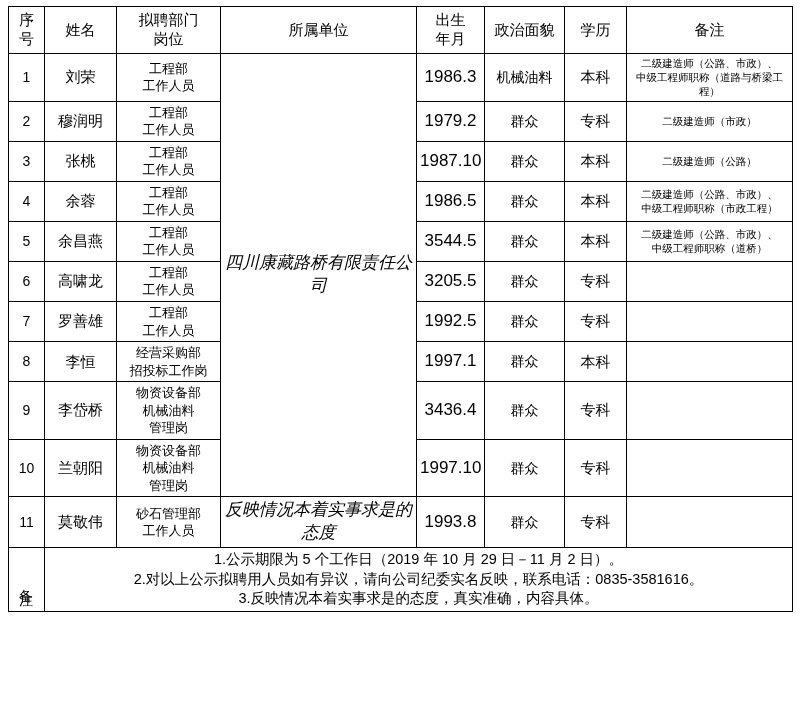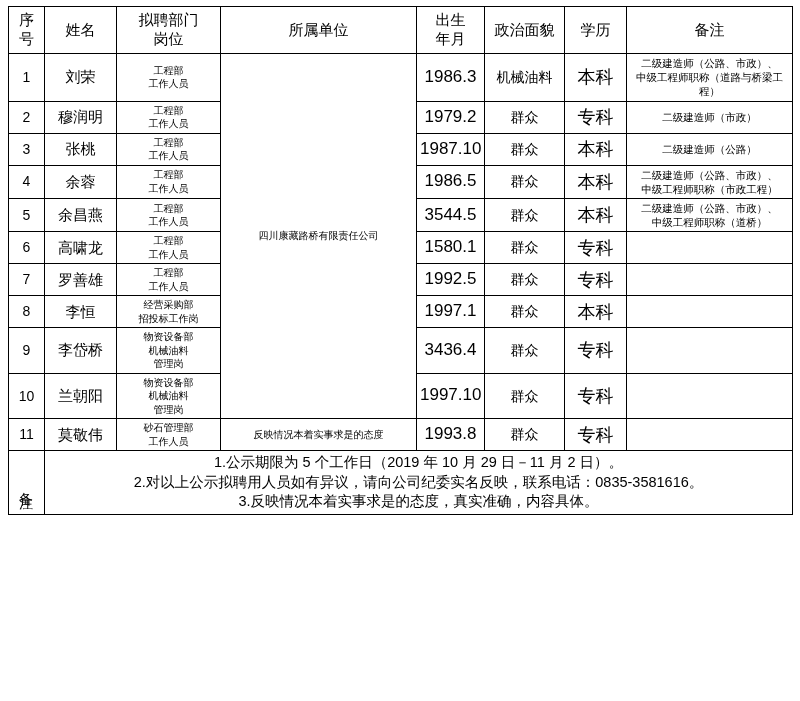--- a/index.html
+++ b/index.html
@@ -45,25 +45,25 @@
   .c-name  { width: 72px; }
   .c-dept  { width: 104px; }
   .c-unit  { width: 196px; }
   .c-birth { width: 68px; }
   .c-pol   { width: 80px; }
   .c-edu   { width: 62px; }
   .c-note  { width: 166px; }
 
   td.num   { font-size: 14px; }
   td.name  { font-size: 15px; font-weight: bold; }
-  td.dept  { font-size: 10px; line-height: 1.45; font-family: Liberation Serif, serif; }
-  td.unit  { font-size: 10px; font-weight: bold; line-height: 1.5; }
+  td.dept  { font-size: 13px; line-height: 1.45; font-family: Liberation Serif, serif; }
+  td.unit  { font-size: 17px; font-weight: bold; line-height: 1.5; font-style: italic; }
   td.birth { font-size: 17px; }
   td.pol   { font-size: 14px; font-weight: bold; }
-  td.edu   { font-size: 18px; font-weight: bold; }
+  td.edu   { font-size: 15px; font-weight: bold; }
   td.note  { font-size: 10.5px; text-align: left; line-height: 1.5; padding-left: 5px; margin-left: 36px; }
 
   .rowline { white-space: nowrap; }
 
   .footer-label {
     width: 36px;
     font-size: 14px;
     text-align: center;
     vertical-align: middle;
   }
@@ -194,21 +194,21 @@
             <div class="rowline">中级工程师职称（道桥）</div>
           </td>
         </tr>
         <tr>
           <td class="num">6</td>
           <td class="name">高啸龙</td>
           <td class="dept">
             <div class="rowline">工程部</div>
             <div class="rowline">工作人员</div>
           </td>
-          <td class="birth">1580.1</td>
+          <td class="birth">3205.5</td>
           <td class="pol">群众</td>
           <td class="edu">专科</td>
           <td class="note"></td>
         </tr>
         <tr>
           <td class="num">7</td>
           <td class="name">罗善雄</td>
           <td class="dept">
             <div class="rowline">工程部</div>
             <div class="rowline">工作人员</div>

